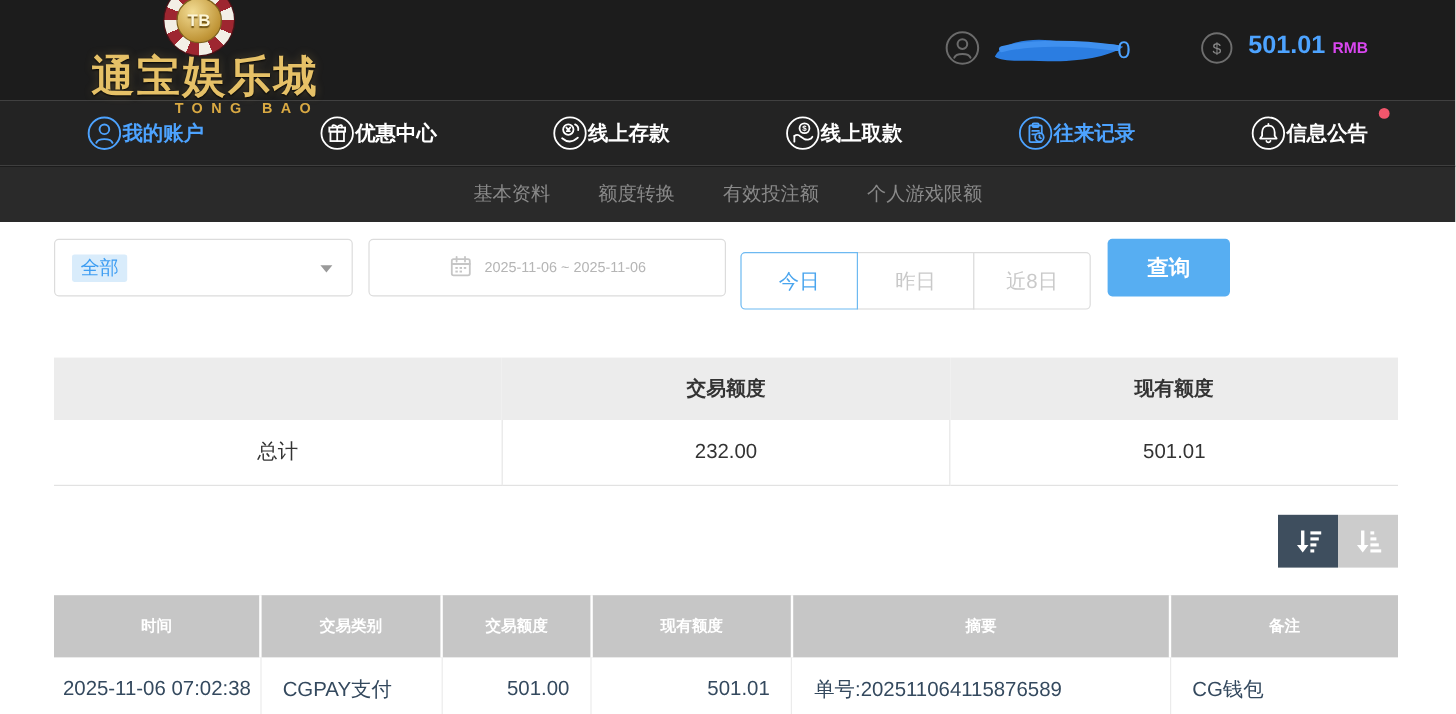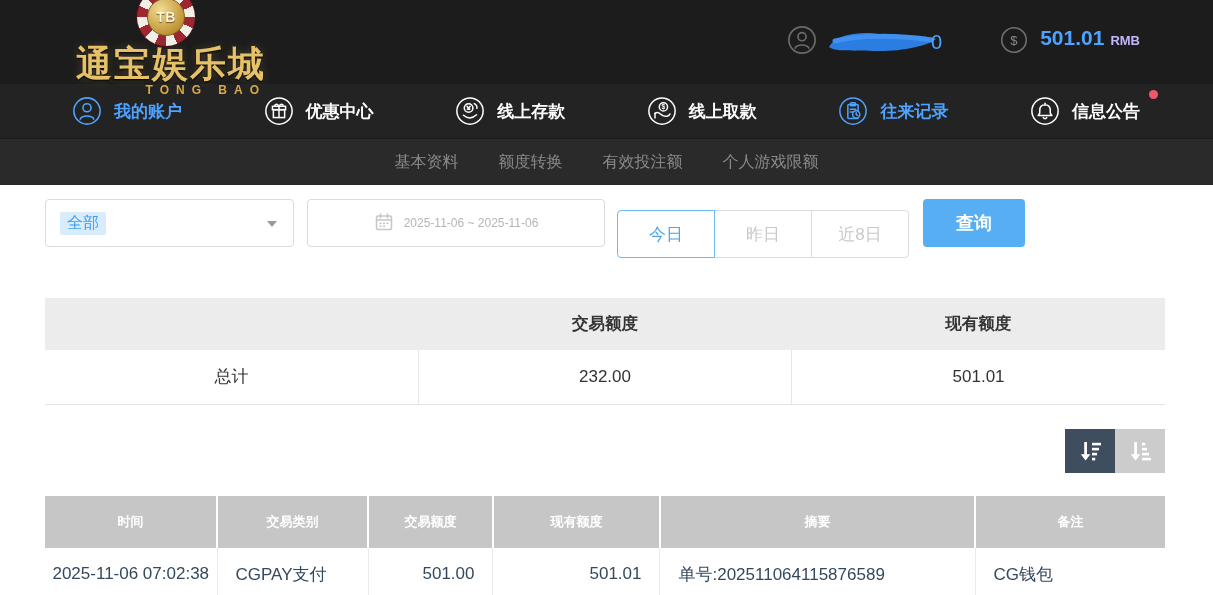--- a/index.html
+++ b/index.html
@@ -27,26 +27,26 @@
           margin-top:2px; text-align:right; line-height:1; }
 
   .top-right { margin-left:auto; display:flex; align-items:center; }
   .user-area { display:flex; align-items:center; }
   .user-icon { color:#6b6b6b; }
   .scribble-wrap { position:relative; margin-left:6px; display:flex; align-items:center; }
   .redact-suffix { color:#4da3ff; font-size:20px; margin-left:-10px; }
   .balance { display:flex; align-items:baseline; margin-left:58px; }
   .dollar-icon { color:#6e6e6e; align-self:center; }
   .balance-amount { color:#4da3ff; font-size:21px; font-weight:600; margin-left:12px; }
-  .balance-cur { color:#c4b5fd; font-size:13px; font-weight:bold; margin-left:6px; }
+  .balance-cur { color:#d946ef; font-size:13px; font-weight:bold; margin-left:6px; }
 
   
   .mainnav { height:54px; background:#232323; display:flex; align-items:center;
              justify-content:space-between; padding:0 73px 0 72px; }
-  .nav-item { display:flex; align-items:center; gap:12px; color:#fff; font-size:17px;
+  .nav-item { display:flex; align-items:center; color:#fff; font-size:17px;
               font-weight:bold; cursor:pointer; position:relative; white-space:nowrap; }
   .nav-item.active { color:#4da3ff; }
   .nav-item svg { display:block; }
   .nav-dot { position:absolute; right:-18px; top:-6px; width:9px; height:9px;
              border-radius:50%; background:#f2566c; }
 
   
   .subnav { height:47px; background:#2a2a2a; border-top:1px solid #191919;
             display:flex; align-items:center; justify-content:center; gap:40px; }
   .subnav-item { color:#8a8a8a; font-size:16px; cursor:pointer; white-space:nowrap; }

